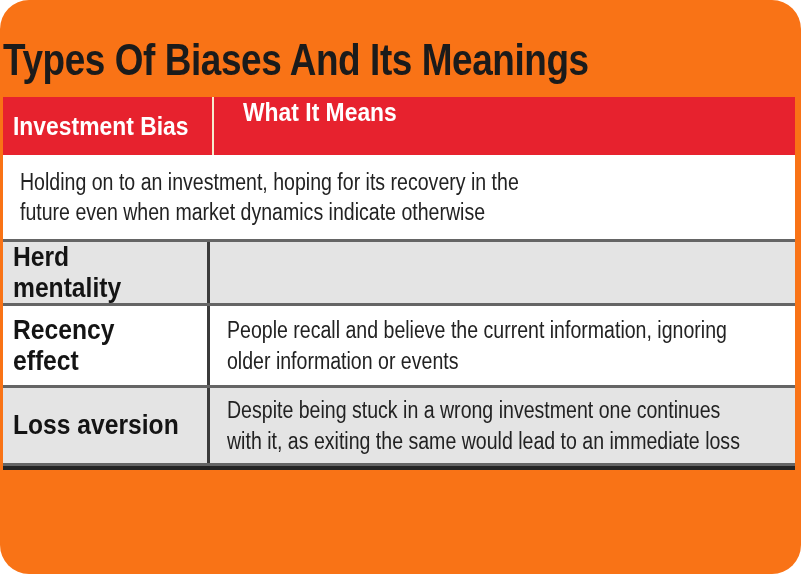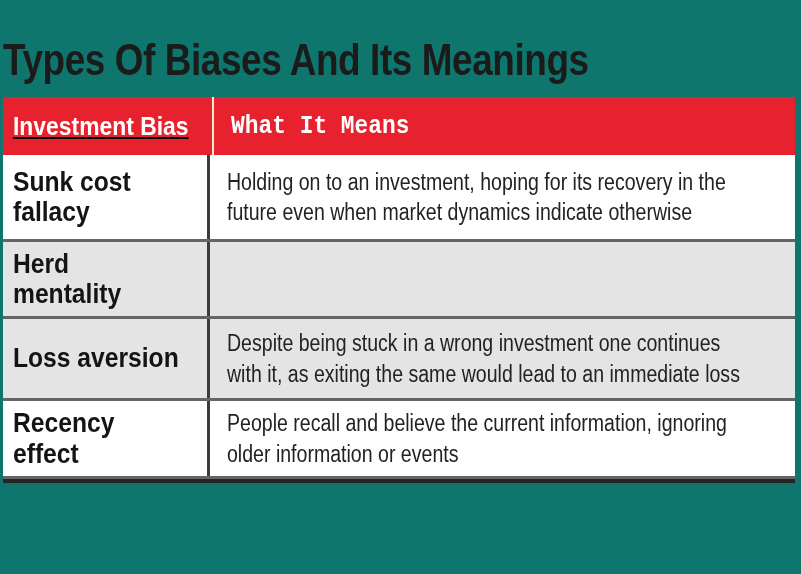--- a/index.html
+++ b/index.html
@@ -3,22 +3,23 @@
 <meta charset="utf-8">
 <style>
   * { margin: 0; padding: 0; box-sizing: border-box; }
   html, body { background: #ffffff; }
   body { font-family: "Liberation Sans", sans-serif; }
 
   .screen {
     position: relative;
     width: 801px;
     height: 574px;
-    background: #0f766e;
+    background: #f97316;
     overflow: hidden;
+    border-radius: 29px;
   }
 
   .title {
     position: absolute;
     left: 3px;
     top: 34px;
     font-size: 45px;
     font-weight: 700;
     letter-spacing: -0.5px;
     color: #1b1b1b;
@@ -39,45 +40,43 @@
     display: flex;
     height: 58px;
     background: #e7222e;
   }
   .th-bias {
     flex: 0 0 207px;
     border-right: 2px solid #f6ecce;
     display: flex;
     align-items: center;
     padding-left: 10px;
-    text-decoration: underline;
   }
   .th-meaning {
     flex: 1;
     display: flex;
-    align-items: center;
-    padding-left: 17px;
-    font-family: Liberation Mono, monospace;
+    align-items: flex-start;
+    padding-left: 29px;
   }
   .th-text {
     display: inline-block;
     font-size: 26px;
     font-weight: 700;
     color: #ffffff;
     white-space: pre;
     transform: scaleX(0.88);
     transform-origin: 0 50%;
   }
 
   .row { display: flex; background: #ffffff; }
   .row.shaded { background: #e4e4e4; }
   .row + .row { border-top: 3px solid #656565; }
   .row:nth-child(1) { height: 83px; }
   .row:nth-child(2) { height: 84px; }
-  .row:nth-child(3) { height: 77px; }
+  .row:nth-child(3) { height: 64px; }
   .row:nth-child(4) { height: 82px; }
   .row:nth-child(5) { height: 78px; }
 
   .cell-bias {
     flex: 0 0 207px;
     border-right: 3px solid #3b3b3b;
     display: flex;
     align-items: center;
     padding-left: 10px;
   }
@@ -122,54 +121,50 @@
     <div class="thead">
       <div class="th-bias">
         <span class="th-text">Investment Bias</span>
       </div>
       <div class="th-meaning">
         <span class="th-text">What It Means</span>
       </div>
     </div>
 
     <div class="row">
-      <div class="cell-bias">
-        <span class="bias-text">Sunk cost
-fallacy</span>
-      </div>
       <div class="cell-meaning">
         <span class="meaning-text">Holding on to an investment, hoping for its recovery in the
 future even when market dynamics indicate otherwise</span>
       </div>
     </div>
 
     <div class="row shaded">
       <div class="cell-bias">
         <span class="bias-text">Herd
 mentality</span>
+      </div>
+    </div>
+
+    <div class="row">
+      <div class="cell-bias">
+        <span class="bias-text">Recency effect</span>
+      </div>
+      <div class="cell-meaning">
+        <span class="meaning-text">People recall and believe the current information, ignoring
+older information or events</span>
       </div>
     </div>
 
     <div class="row shaded">
       <div class="cell-bias">
         <span class="bias-text">Loss aversion</span>
       </div>
       <div class="cell-meaning">
         <span class="meaning-text">Despite being stuck in a wrong investment one continues
 with it, as exiting the same would lead to an immediate loss</span>
       </div>
     </div>
 
     <div class="row">
-      <div class="cell-bias">
-        <span class="bias-text">Recency effect</span>
-      </div>
-      <div class="cell-meaning">
-        <span class="meaning-text">People recall and believe the current information, ignoring
-older information or events</span>
-      </div>
-    </div>
-
-    <div class="row">
     </div>
 
   </div>
 </div>
 
 </body></html>

